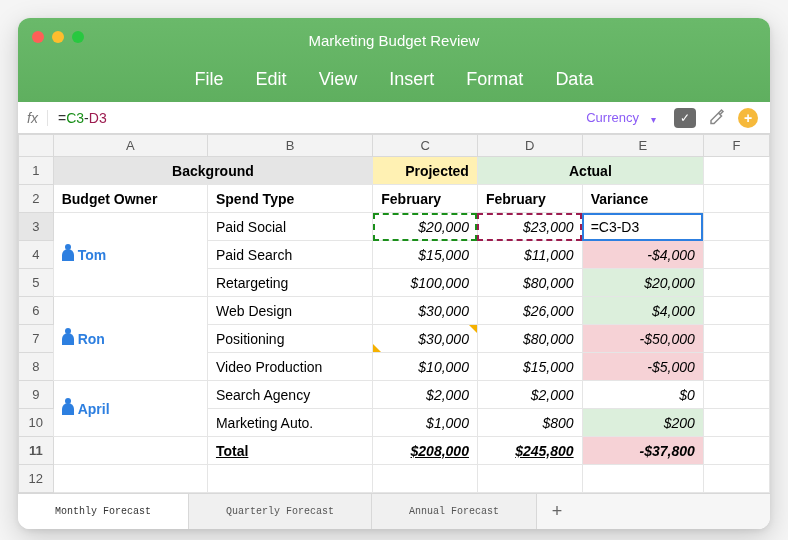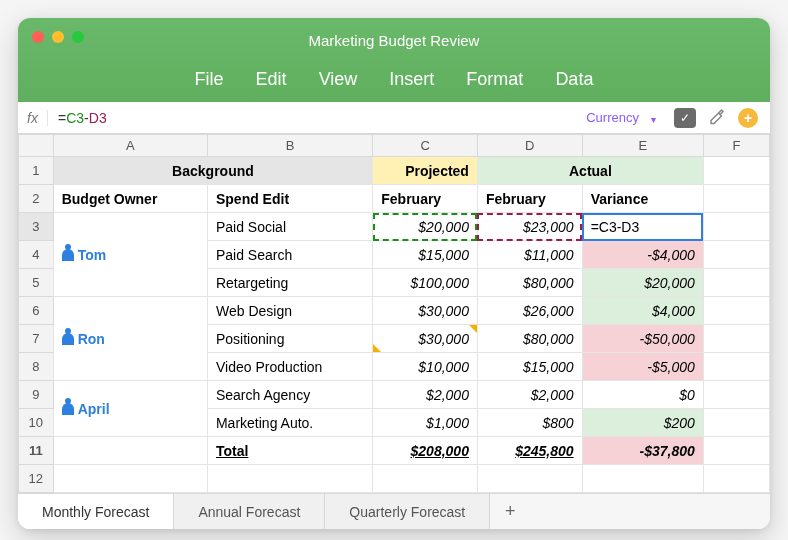--- a/index.html
+++ b/index.html
@@ -146,24 +146,24 @@
   .total-row td{font-weight:700;}
   .total-row .underline{text-decoration:underline;}
   .rowhdr.sel{background:#e6e6e6;}
   .tabs{
     display:flex;align-items:center;
     border-top:1px solid #d8d8d8;
     background:#f6f6f6;
     height:36px;
   }
   .tab{
-    padding:0 24px; height:100%;
+    padding:0 37px; height:100%;
     display:flex;align-items:center;
     border-right:1px solid #d8d8d8;
-    font-size:14px; color:#333; background:#fff;
+    font-size:10px; color:#333; background:#fff;font-family:Liberation Mono, monospace;
   }
   .tab.inactive{background:#f0f0f0;color:#555;}
   .tab-add{
     width:40px;text-align:center;color:#666;font-size:18px;
     display:flex;align-items:center;justify-content:center;
   }
   .col-A{width:140px;}
   .col-B{width:150px;}
   .col-C{width:95px;}
   .col-D{width:95px;}
@@ -240,21 +240,21 @@
         <td class="rowhdr">1</td>
         <td colspan="2" class="bold center hdr-sec-bg">Background</td>
         <td class="bold center hdr-proj">Projected</td>
         <td colspan="2" class="bold center hdr-act">Actual</td>
         <td></td>
       </tr>
 
       <tr>
         <td class="rowhdr">2</td>
         <td class="bold">Budget Owner</td>
-        <td class="bold">Spend Edit</td>
+        <td class="bold">Spend Type</td>
         <td class="bold">February</td>
         <td class="bold">February</td>
         <td class="bold">Variance</td>
         <td></td>
       </tr>
 
       <tr>
         <td class="rowhdr sel">3</td>
         <td rowspan="3" class="person"><span class="person-ico"></span><span class="bold">Tom</span></td>
         <td>Paid Social</td>
@@ -338,17 +338,17 @@
         <td></td>
         <td></td>
         <td></td>
       </tr>
     </tbody>
       </table>
   </div>
 
   <div class="tabs">
     <div class="tab">Monthly Forecast</div>
+    <div class="tab inactive">Quarterly Forecast</div>
     <div class="tab inactive">Annual Forecast</div>
-    <div class="tab inactive">Quarterly Forecast</div>
     <div class="tab-add">+</div>
   </div>
 </div>
 
 </body></html>

